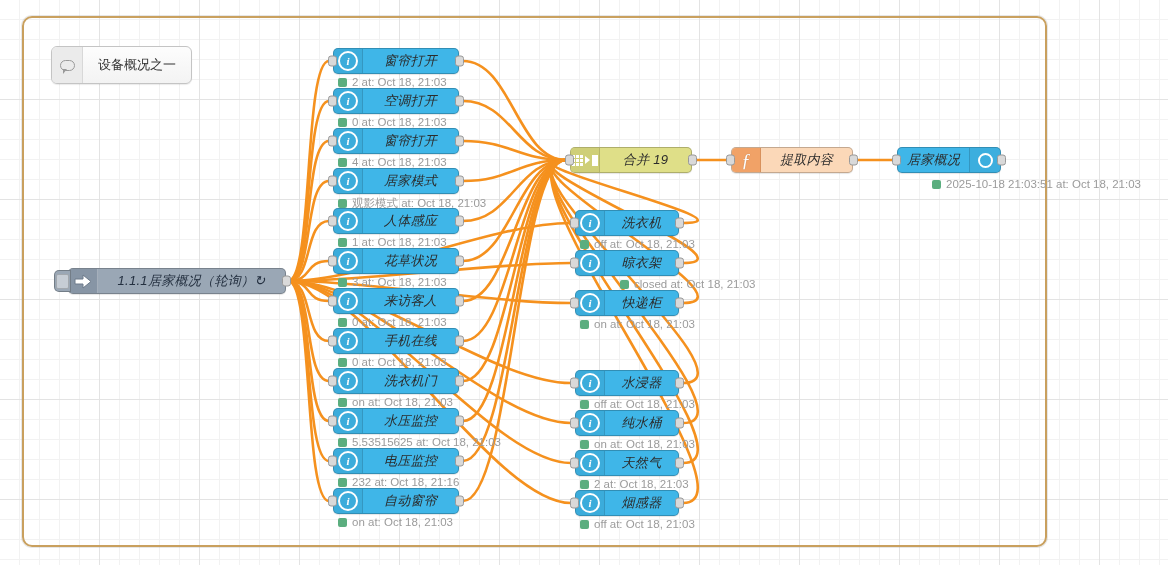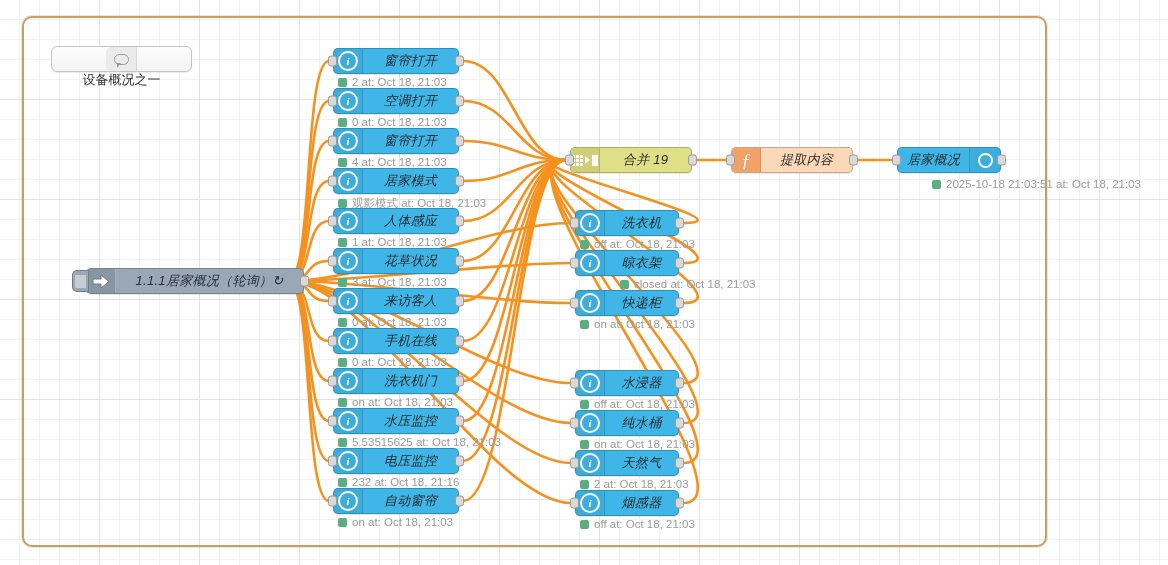--- a/index.html
+++ b/index.html
@@ -164,21 +164,21 @@
   .join-glyph .tri {
     width: 0; height: 0;
     border-top: 4px solid transparent;
     border-bottom: 4px solid transparent;
     border-left: 5px solid #fff;
     margin-right: 2px;
   }
   .join-glyph .bar { width: 6px; height: 11px; background: #fff; }
   .olive .icon-box { background: #cfcf78; }
   .grey .icon-box { background: #8795a5; border-right-color: rgba(255,255,255,.25); }
-  .node.grey { color: #243040; margin-left: 18px; }
+  .node.grey { color: #243040; }
   .node.grey .lbl { font-size: 13px; }
 
   
   .inject-btn {
     position: absolute;
     left: -15px;
     top: 50%;
     transform: translateY(-50%);
     width: 17px;
     height: 22px;
@@ -208,29 +208,28 @@
   .debug-ring .ring {
     width: 15px; height: 15px;
     border: 2.5px solid #fff;
     border-radius: 50%;
     box-sizing: border-box;
   }
 
   
   .comment-node {
     position: absolute;
-    height: 26px;
+    height: 38px;
     border-radius: 6px;
     border: 1px solid #c4c4c4;
     background: linear-gradient(#fdfdfd,#f3f3f3);
     display: flex;
     align-items: center;
     box-shadow: 0 1px 1px rgba(0,0,0,.08);
     box-sizing: border-box;
-    flex-direction: column;
   }
   .comment-node .icon-box {
     width: 30px; height: 100%;
     display:flex; align-items:center; justify-content:center;
     border-right: 1px solid #d8d8d8;
     background: #ebebeb;
     border-radius: 5px 0 0 5px;
     flex:none;
   }
   .comment-node .lbl {

